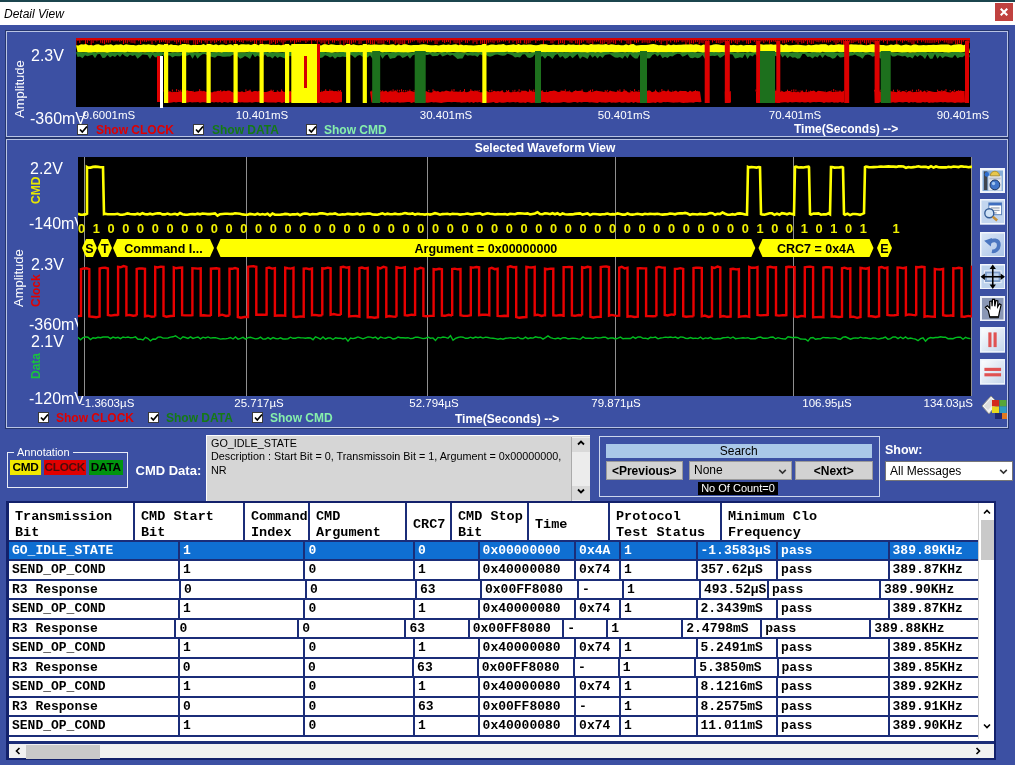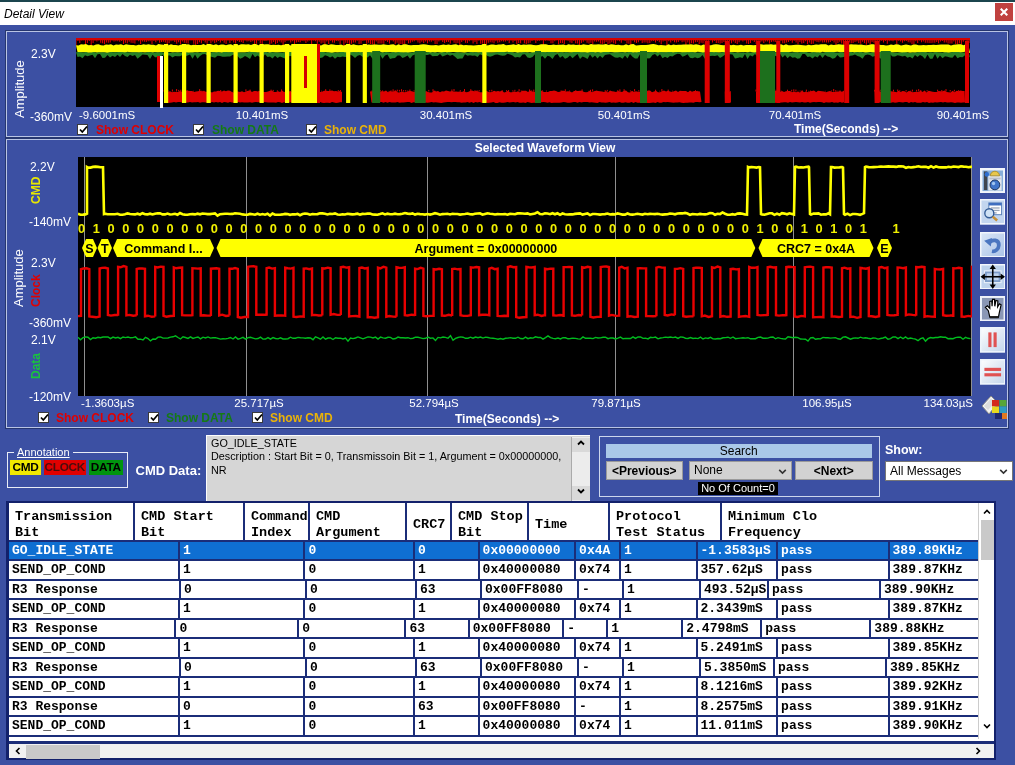--- a/index.html
+++ b/index.html
@@ -7,31 +7,31 @@
 .abs { position:absolute; }
 .titlebar { position:absolute; left:0; top:0; width:1015px; height:25px; background:#fff;
   border-top:2px solid #1b454e; }
 .titletxt { position:absolute; left:4px; top:5px; font-size:12px; color:#000;font-style:italic; }
 .closebtn { position:absolute; left:995px; top:3px; width:18px; height:18px; background:#c0413f; line-height:0; padding:5px 0 0 5px; }
 .gb { position:absolute; border:1px solid #b9c4e4; box-shadow:0 0 0 1px #26366f; }
 .tl { position:absolute; color:#fff; font-size:11.5px; white-space:nowrap; }
 .cb { position:absolute; width:11px; height:11px; background:#fff; border:1px solid #3a3a3a; line-height:0; }
 .cb svg { position:relative; top:-1px; }
 .sl { position:absolute; font-size:12px; font-weight:bold; white-space:nowrap; }
-.red { color:#e00000; } .grn { color:#157a15; } .yel { color:#eab308;text-align:center; } .wht { color:#fff; }
-.vlab { position:absolute; color:#fff; font-size:12px; white-space:nowrap; }
+.red { color:#e00000; } .grn { color:#157a15; } .yel { color:#86efac;text-align:center; } .wht { color:#fff; }
+.vlab { position:absolute; color:#fff; font-size:16px; white-space:nowrap; }
 .rot { position:absolute; writing-mode:vertical-rl; transform:rotate(180deg); white-space:nowrap; }
 .icon { position:absolute; line-height:0; }
 .icon2 { position:absolute; line-height:0; }
 #seltitle { position:absolute; left:545px; top:141px; transform:translateX(-50%); color:#fff;
   font-size:12px; font-weight:bold; }
 .whtline { position:absolute; left:160px; top:56px; width:3px; height:52px; background:#fff; }
 
 #anno { position:absolute; left:7px; top:451.5px; width:121px; height:36px; border:1px solid #e8ecf6; }
-#annotitle { position:absolute; left:14px; top:445.5px; color:#fff; font-size:11px; background:#3c50a3; padding:0 3px;text-decoration:underline; }
+#annotitle { position:absolute; left:14px; top:445.5px; color:#fff; font-size:11px; background:#3c50a3; padding:0 3px; }
 .chip { position:absolute; top:460px; height:14.5px; font-size:11.8px; font-weight:bold; color:#000;
   text-align:center; line-height:14.5px; letter-spacing:-0.3px; }
 #cmddata { position:absolute; left:135.5px; top:462.5px; color:#fff; font-size:13px; font-weight:bold; }
 #textarea { position:absolute; left:206px; top:435px; width:384px; height:66px; background:#d6d6d6;
   color:#000; font-size:10.8px; line-height:13.3px; padding:1px 0 0 4px; overflow:hidden;
   border-top:1.5px solid #fdfdfd; border-left:1.5px solid #fdfdfd; }
 #textarea div { white-space:nowrap; overflow:hidden; }
 #tascroll { position:absolute; left:571px; top:436.5px; width:19px; height:64.5px; background:#ececec;
   border-left:1px solid #aaa; }
 .tabtn { position:absolute; left:0; width:18px; height:14px; background:#d9d9d9; text-align:center; line-height:0; }
@@ -490,21 +490,21 @@
       <div class="tcell" style="width:105px">389.85KHz</div>
     </div>
     <div class="trow">
       <div class="tcell" style="width:172px">R3 Response</div>
       <div class="tcell" style="width:126px">0</div>
       <div class="tcell" style="width:110px">0</div>
       <div class="tcell" style="width:65px">63</div>
       <div class="tcell" style="width:97px">0x00FF8080</div>
       <div class="tcell" style="width:45px">-</div>
       <div class="tcell" style="width:77px">1</div>
-      <div class="tcell" style="width:74px">5.3850mS</div>
+      <div class="tcell" style="width:83px">5.3850mS</div>
       <div class="tcell" style="width:112px">pass</div>
       <div class="tcell" style="width:105px">389.85KHz</div>
     </div>
     <div class="trow">
       <div class="tcell" style="width:172px">SEND_OP_COND</div>
       <div class="tcell" style="width:126px">1</div>
       <div class="tcell" style="width:110px">0</div>
       <div class="tcell" style="width:65px">1</div>
       <div class="tcell" style="width:97px">0x40000080</div>
       <div class="tcell" style="width:45px">0x74</div>

